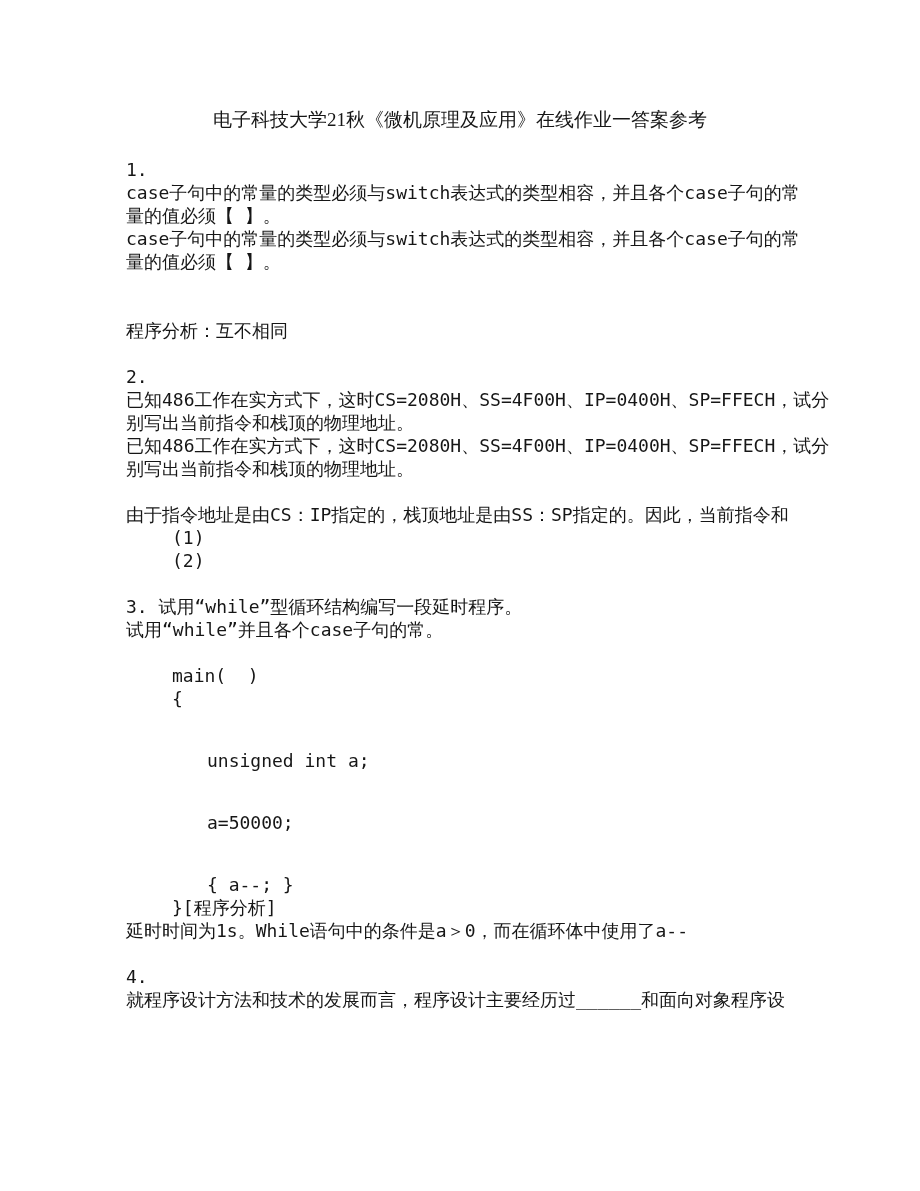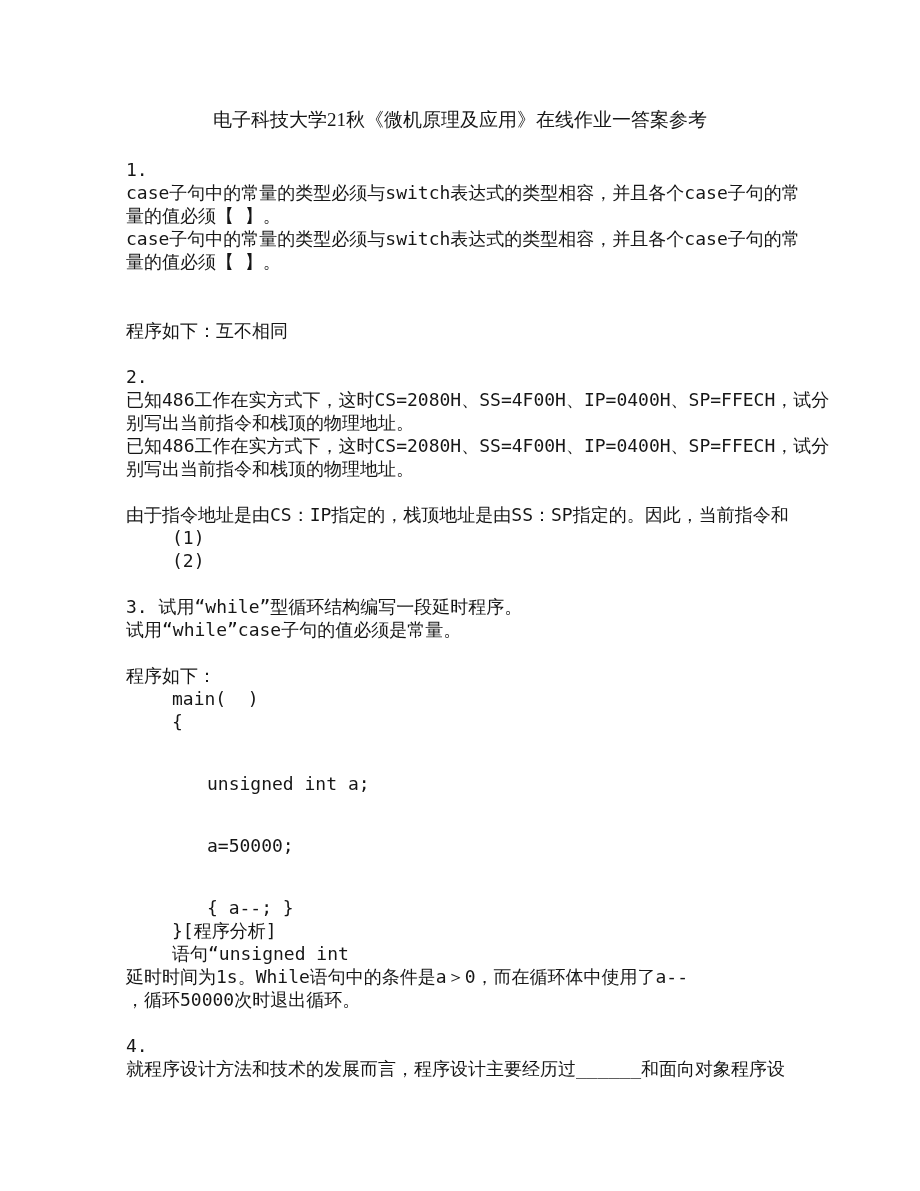--- a/index.html
+++ b/index.html
@@ -45,42 +45,39 @@
 <div class="page">
   <h1 class="doc-title">电子科技大学21秋《微机原理及应用》在线作业一答案参考</h1>
   <div class="doc-lines">
       <div class="line indent-0">1.</div>
       <div class="line indent-0">case子句中的常量的类型必须与switch表达式的类型相容，并且各个case子句的常</div>
       <div class="line indent-0">量的值必须【 】。</div>
       <div class="line indent-0">case子句中的常量的类型必须与switch表达式的类型相容，并且各个case子句的常</div>
       <div class="line indent-0">量的值必须【 】。</div>
       <div class="line indent-0"></div>
       <div class="line indent-0"></div>
-      <div class="line indent-0">程序如下：互不相同</div>
+      <div class="line indent-0">程序分析：互不相同</div>
       <div class="line indent-0"></div>
       <div class="line indent-0">2.</div>
       <div class="line indent-0">已知486工作在实方式下，这时CS=2080H、SS=4F00H、IP=0400H、SP=FFECH，试分</div>
       <div class="line indent-0">别写出当前指令和栈顶的物理地址。</div>
       <div class="line indent-0">已知486工作在实方式下，这时CS=2080H、SS=4F00H、IP=0400H、SP=FFECH，试分</div>
       <div class="line indent-0">别写出当前指令和栈顶的物理地址。</div>
       <div class="line indent-0"></div>
       <div class="line indent-0">由于指令地址是由CS：IP指定的，栈顶地址是由SS：SP指定的。因此，当前指令和</div>
       <div class="line indent-1">(1)</div>
       <div class="line indent-1">(2)</div>
       <div class="line indent-0"></div>
       <div class="line indent-0">3. 试用“while”型循环结构编写一段延时程序。</div>
-      <div class="line indent-0">试用“while”case子句的值必须是常量。</div>
+      <div class="line indent-0">试用“while”并且各个case子句的常。</div>
       <div class="line indent-0"></div>
-      <div class="line indent-0">程序如下：</div>
       <div class="line indent-1">main(  )</div>
       <div class="line indent-1">{</div>
       <div class="line indent-2">unsigned int a;</div>
       <div class="line indent-2">a=50000;</div>
       <div class="line indent-2">{ a--; }</div>
       <div class="line indent-1">}[程序分析]</div>
-      <div class="line indent-1">语句“unsigned int</div>
       <div class="line indent-0">延时时间为1s。While语句中的条件是a＞0，而在循环体中使用了a--</div>
-      <div class="line indent-0">，循环50000次时退出循环。</div>
       <div class="line indent-0"></div>
       <div class="line indent-0">4.</div>
       <div class="line indent-0">就程序设计方法和技术的发展而言，程序设计主要经历过______和面向对象程序设</div>
     </div>
 </div>
 
 </body></html>

